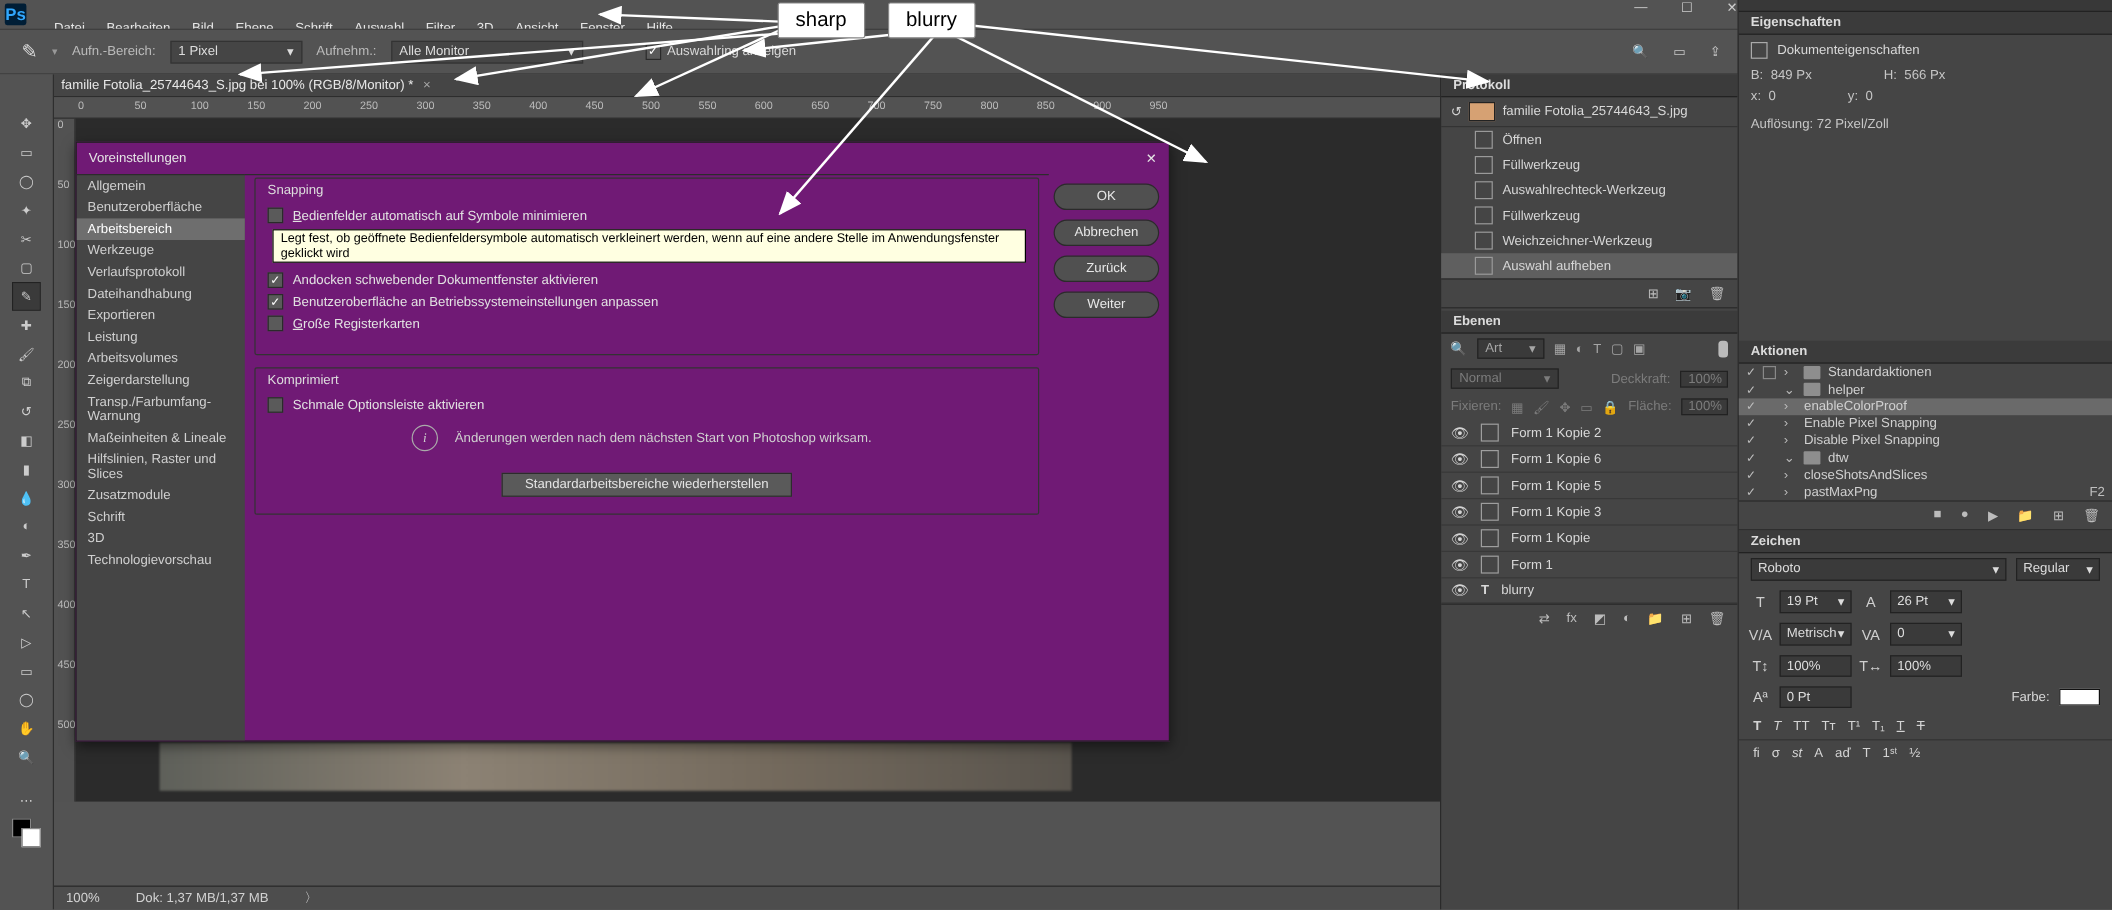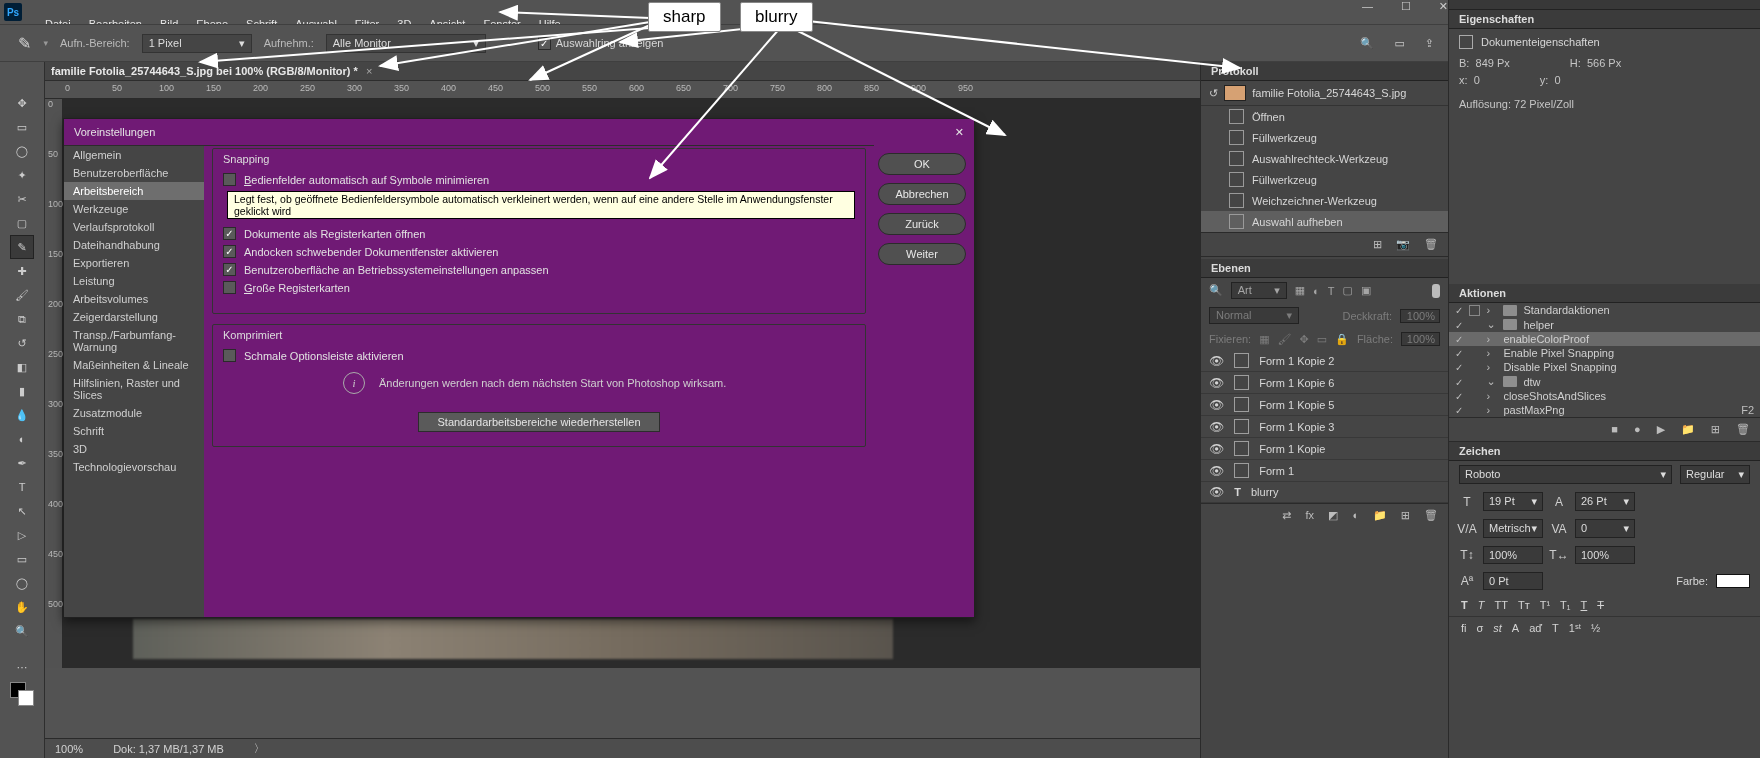--- a/index.html
+++ b/index.html
@@ -1,30 +1,30 @@
 <!DOCTYPE html>
 <html><head>
 <meta charset="utf-8">
 <style>
   * { margin: 0; padding: 0; box-sizing: border-box; font-family: "Segoe UI", Tahoma, sans-serif; font-size: 11px; }
   body { background:#535353; color:#d8d8d8; width:1760px; height:758px; position:relative; overflow:hidden; }
   
   .menubar { position:absolute; top:0; left:0; right:0; height:24px; background:#535353; display:flex; align-items:center; padding-left:4px; }
-  .ps-icon { width:18px; height:18px; background:#001e36; color:#31a8ff; display:flex; align-items:center; justify-content:center; font-weight:bold; font-size:10px; border-radius:2px; margin-right:14px; }
+  .ps-icon { width:18px; height:18px; background:#001e36; color:#31a8ff; display:flex; align-items:center; justify-content:center; font-weight:bold; font-size:14px; border-radius:2px; margin-right:14px; }
   .menubar .menu-item { padding:0 9px; cursor:default; color:#e6e6e6;margin-top:24px; }
   .win-controls { position:absolute; right:312px; top:0; display:flex; gap:28px; color:#ccc; font-size:15px; }
   
   .optbar { position:absolute; top:24px; left:0; right:0; height:38px; background:#535353; border-top:1px solid #3f3f3f; border-bottom:1px solid #3f3f3f; display:flex; align-items:center; padding-left:18px; gap:12px; }
   .optbar .lbl { color:#bbb; }
   .optbar .select { background:#454545; border:1px solid #333; padding:2px 6px; min-width:110px; color:#ddd; display:flex; justify-content:space-between; align-items:center; }
   .optbar .check { display:flex; align-items:center; gap:5px; margin-left:40px; }
   .optbar .right-icons { margin-left:auto; margin-right:326px; display:flex; gap:20px; color:#c8c8c8; font-size:14px; }
   
   .doctab { position:absolute; top:62px; left:45px; right:560px; height:19px; background:#454545; border-bottom:1px solid #2d2d2d; display:flex; align-items:center; padding-left:6px; }
-  .doctab span.title { color:#e8e8e8; font-weight:bold; }
+  .doctab span.title { color:#e8e8e8; font-weight:normal; }
   .doctab .close { margin-left:8px; color:#aaa; }
   
   .hruler { position:absolute; top:81px; left:45px; right:560px; height:18px; background:#525252; border-bottom:1px solid #2a2a2a; }
   .hruler .tick { position:absolute; top:2px; font-size:9px; color:#bbb; }
   .vruler { position:absolute; top:99px; left:45px; width:18px; bottom:90px; background:#525252; border-right:1px solid #2a2a2a; }
   .vruler .tick { position:absolute; left:3px; font-size:9px; color:#bbb; }
   
   .toolbar { position:absolute; top:62px; left:0; width:45px; bottom:0; background:#535353; border-right:1px solid #2e2e2e; padding-top:28px; }
   .toolbar .tool { width:22px; height:22px; margin:2px auto; display:flex; align-items:center; justify-content:center; color:#ccc; }
   .toolbar .tool.sel { background:#3a3a3a; outline:1px solid #222; }
@@ -246,24 +246,20 @@
     <div class="main">
       <div class="group">
         <div class="gtitle">Snapping</div>
         <div class="opt">
             <span class="cb"></span>
             <span><span class="u">B</span><span id="opt_min_rest">edienfelder automatisch auf Symbole minimieren</span></span>
           </div>
         <div style="margin:2px 0 8px 4px" class="tooltip">Legt fest, ob geöffnete Bedienfeldersymbole automatisch verkleinert werden, wenn auf eine andere Stelle im Anwendungsfenster geklickt wird</div>
         <div class="opt">
             <span class="cb checked"></span>
-            <span>Dokumente als Registerkarten öffnen</span>
-          </div>
-        <div class="opt">
-            <span class="cb checked"></span>
             <span>Andocken schwebender Dokumentfenster aktivieren</span>
           </div>
         <div class="opt">
             <span class="cb checked"></span>
             <span>Benutzeroberfläche an Betriebssystemeinstellungen anpassen</span>
           </div>
         <div class="opt">
             <span class="cb"></span>
             <span><span class="u">G</span><span id="opt_big_rest">roße Registerkarten</span></span>
           </div>

